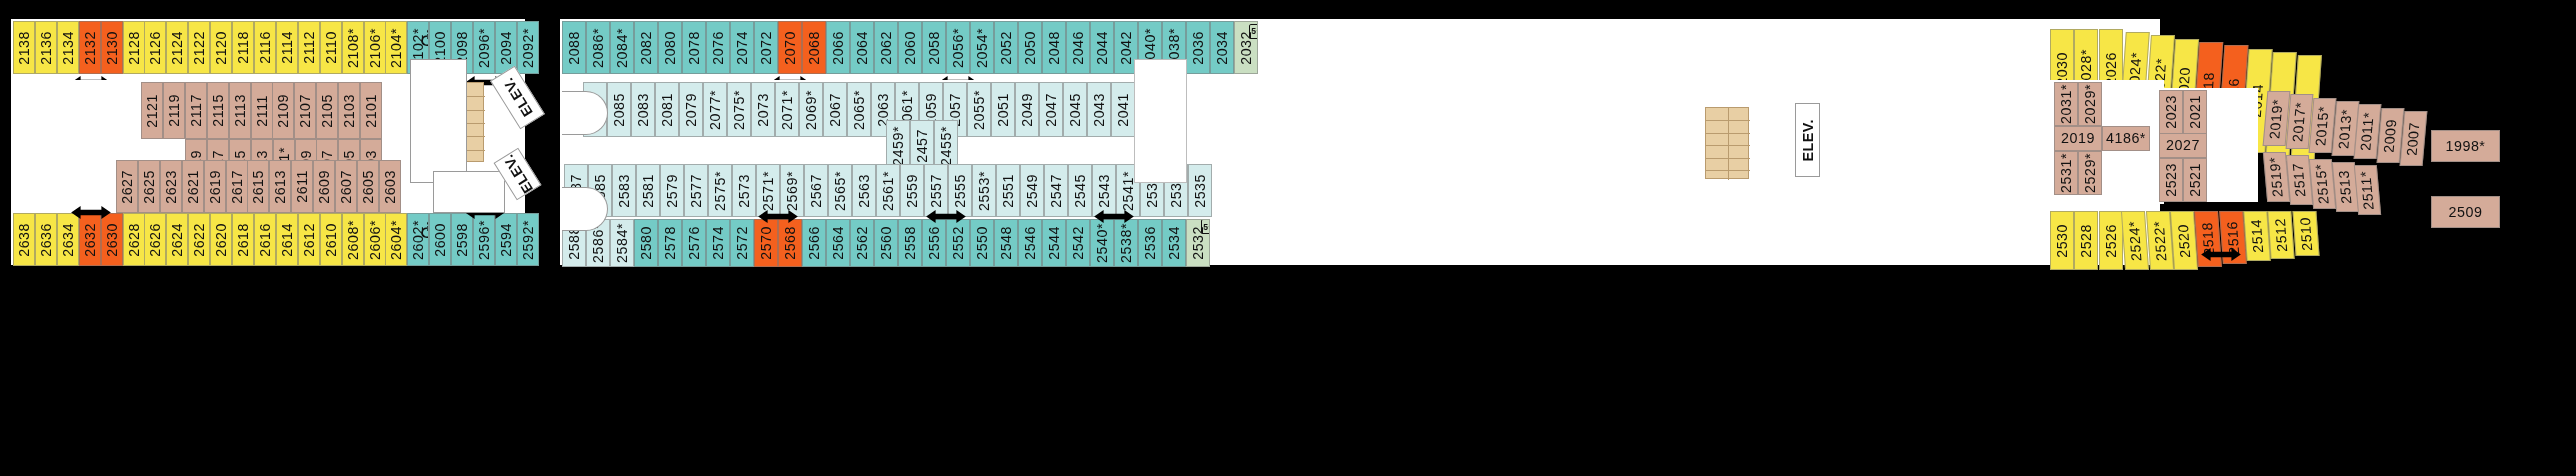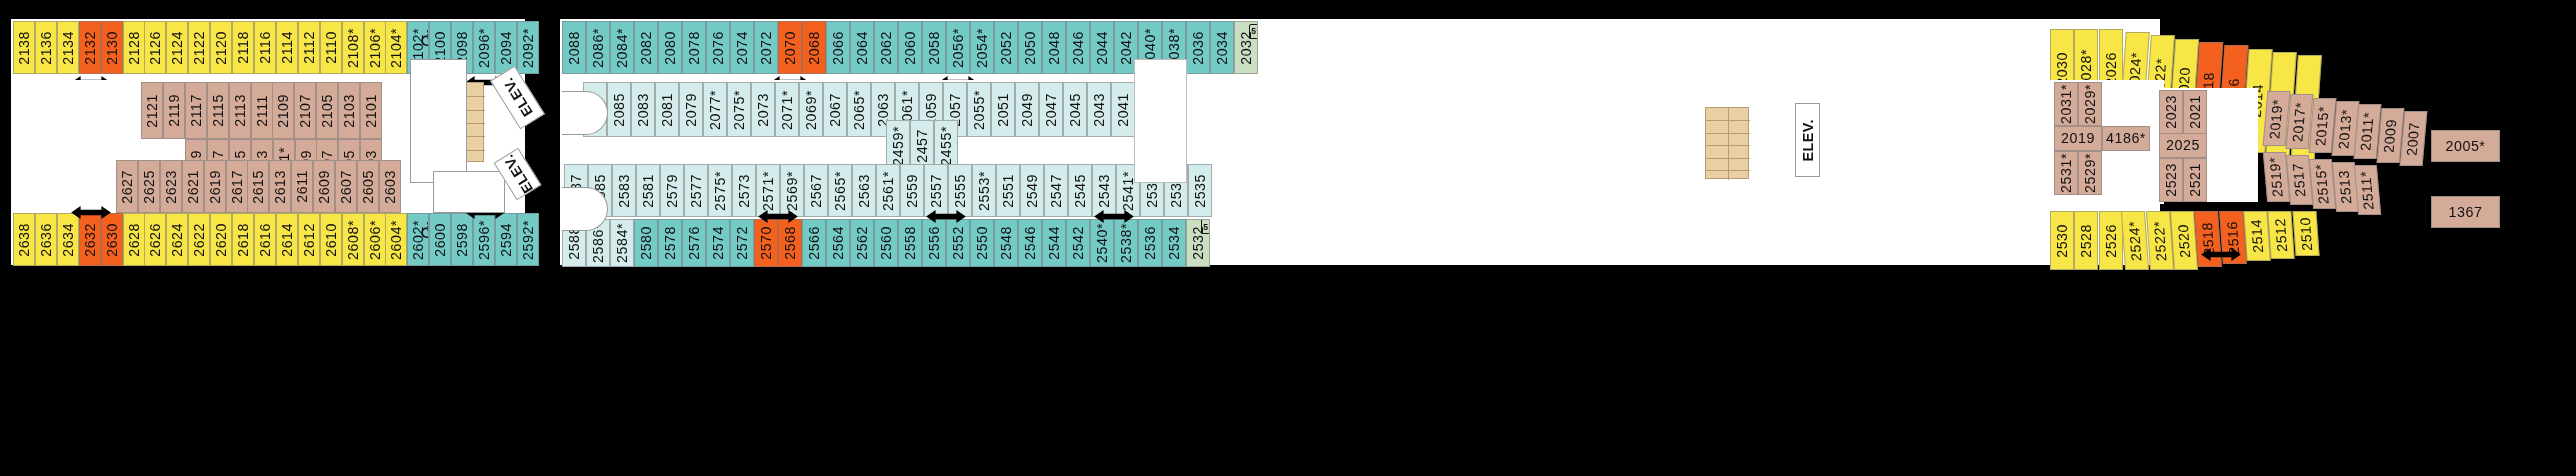--- a/index.html
+++ b/index.html
@@ -888,21 +888,21 @@
     <div class="skew" style="position: absolute; left: 2159px; top: 90px;">
       <div class="cab brn" style="left: 0px; top: 0px; width: 24px; height: 44px;">
         <span class="lbl">2023</span>
       </div>
       <div class="cab brn" style="left: 24px; top: 0px; width: 24px; height: 44px;">
         <span class="lbl">2021</span>
       </div>
     </div>
     <div class="skew" style="position: absolute; left: 2159px; top: 133px;">
       <div class="cab brn horiz" style="left: 0px; top: 0px; width: 48px; height: 25px;">
-        <span class="lbl">2025</span>
+        <span class="lbl">2027</span>
       </div>
     </div>
     <div class="skew" style="position: absolute; left: 2159px; top: 158px;">
       <div class="cab brn" style="left: 0px; top: 0px; width: 24px; height: 44px;">
         <span class="lbl">2523</span>
       </div>
       <div class="cab brn" style="left: 24px; top: 0px; width: 24px; height: 44px;">
         <span class="lbl">2521</span>
       </div>
     </div>
@@ -941,22 +941,22 @@
       </div>
       <div class="cab brn" style="left: 69px; top: 10px; width: 23px; height: 50px; transform: skewX(5deg);">
         <span class="lbl">2513</span>
       </div>
       <div class="cab brn" style="left: 91px; top: 13.3px; width: 23px; height: 50px; transform: skewX(5deg);">
         <span class="lbl">2511*</span>
       </div>
     </div>
     <div class="skew" style="position: absolute; left: 2431px; top: 130px;">
       <div class="cab brn horiz" style="left: 0px; top: 0px; width: 69px; height: 32px;">
-        <span class="lbl">2005*</span>
+        <span class="lbl">1998*</span>
       </div>
     </div>
     <div class="skew" style="position: absolute; left: 2431px; top: 196px;">
       <div class="cab brn horiz" style="left: 0px; top: 0px; width: 69px; height: 32px;">
-        <span class="lbl">1367</span>
+        <span class="lbl">2509</span>
       </div>
     </div>
   </div>
 
 
 </body></html>

